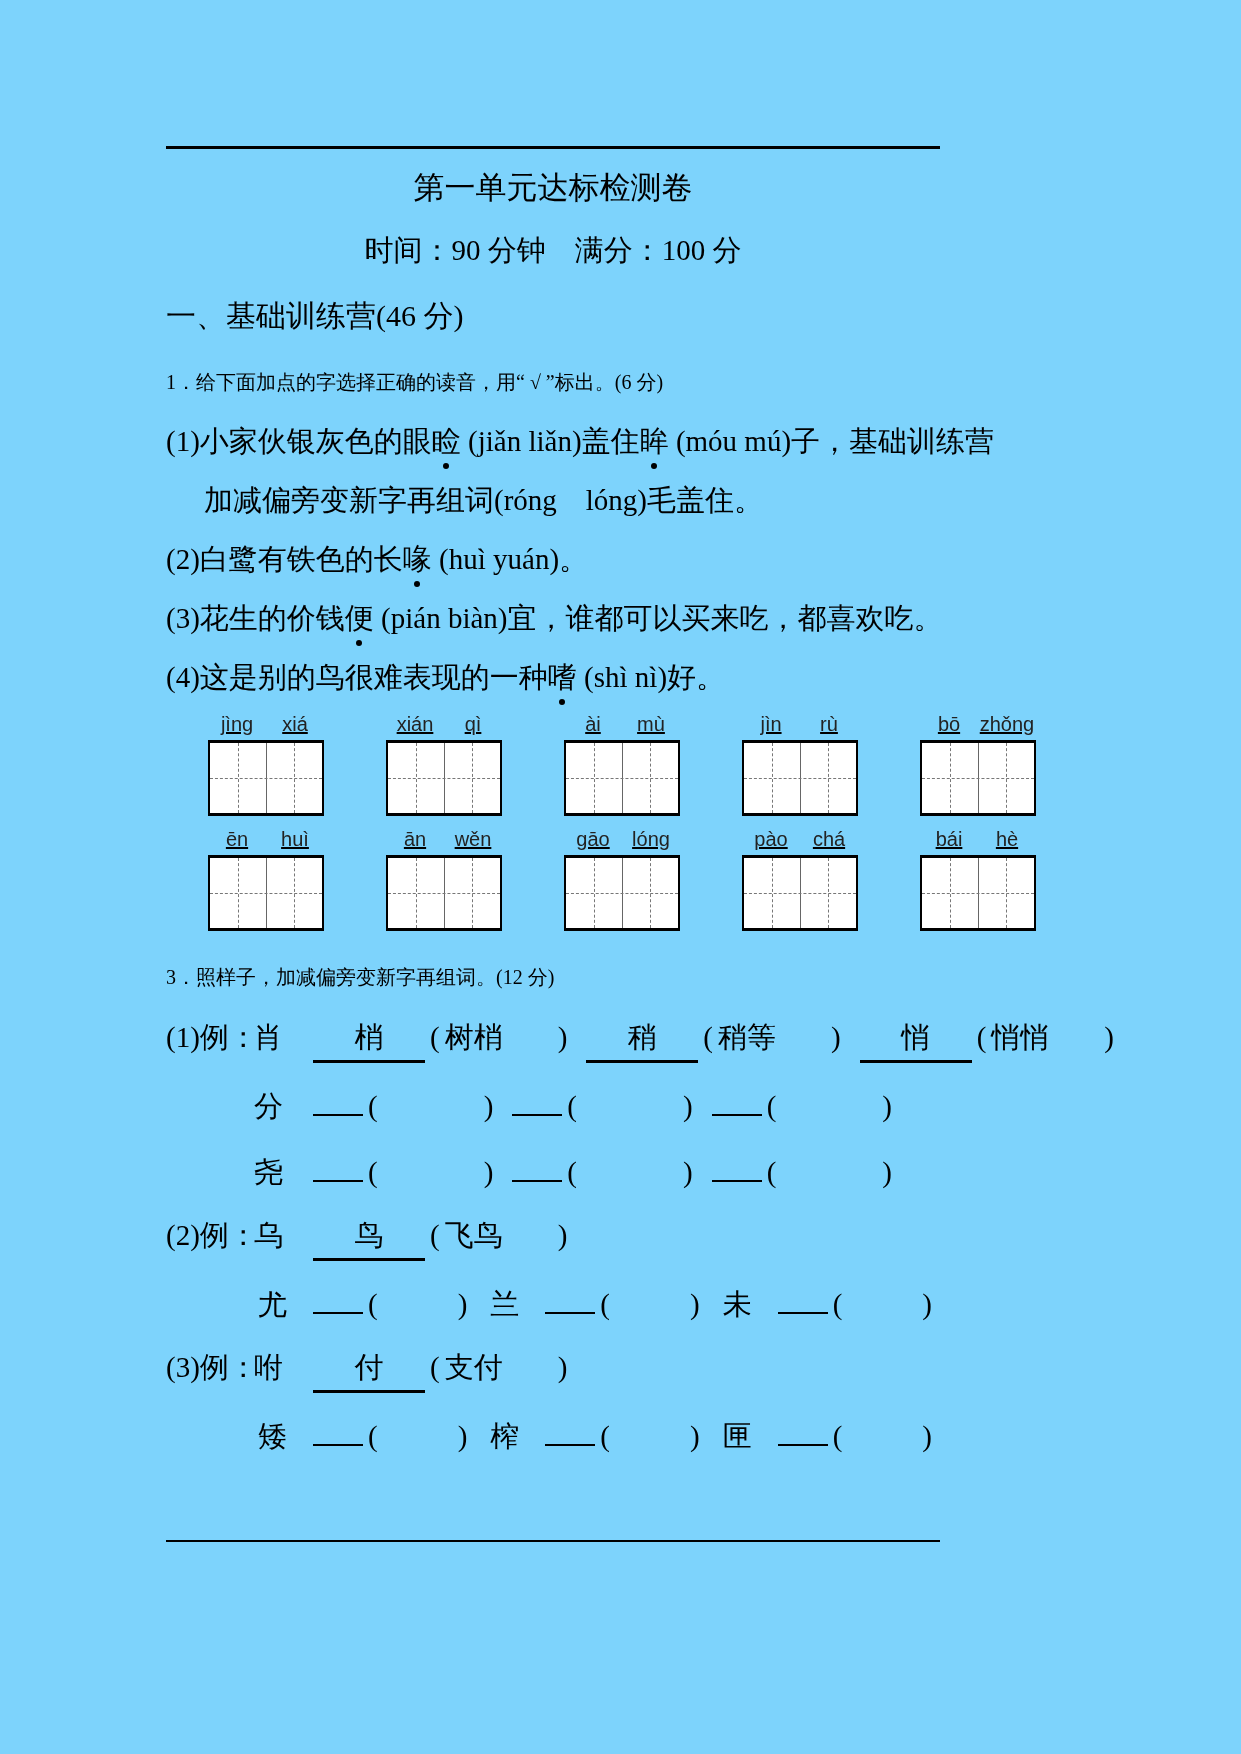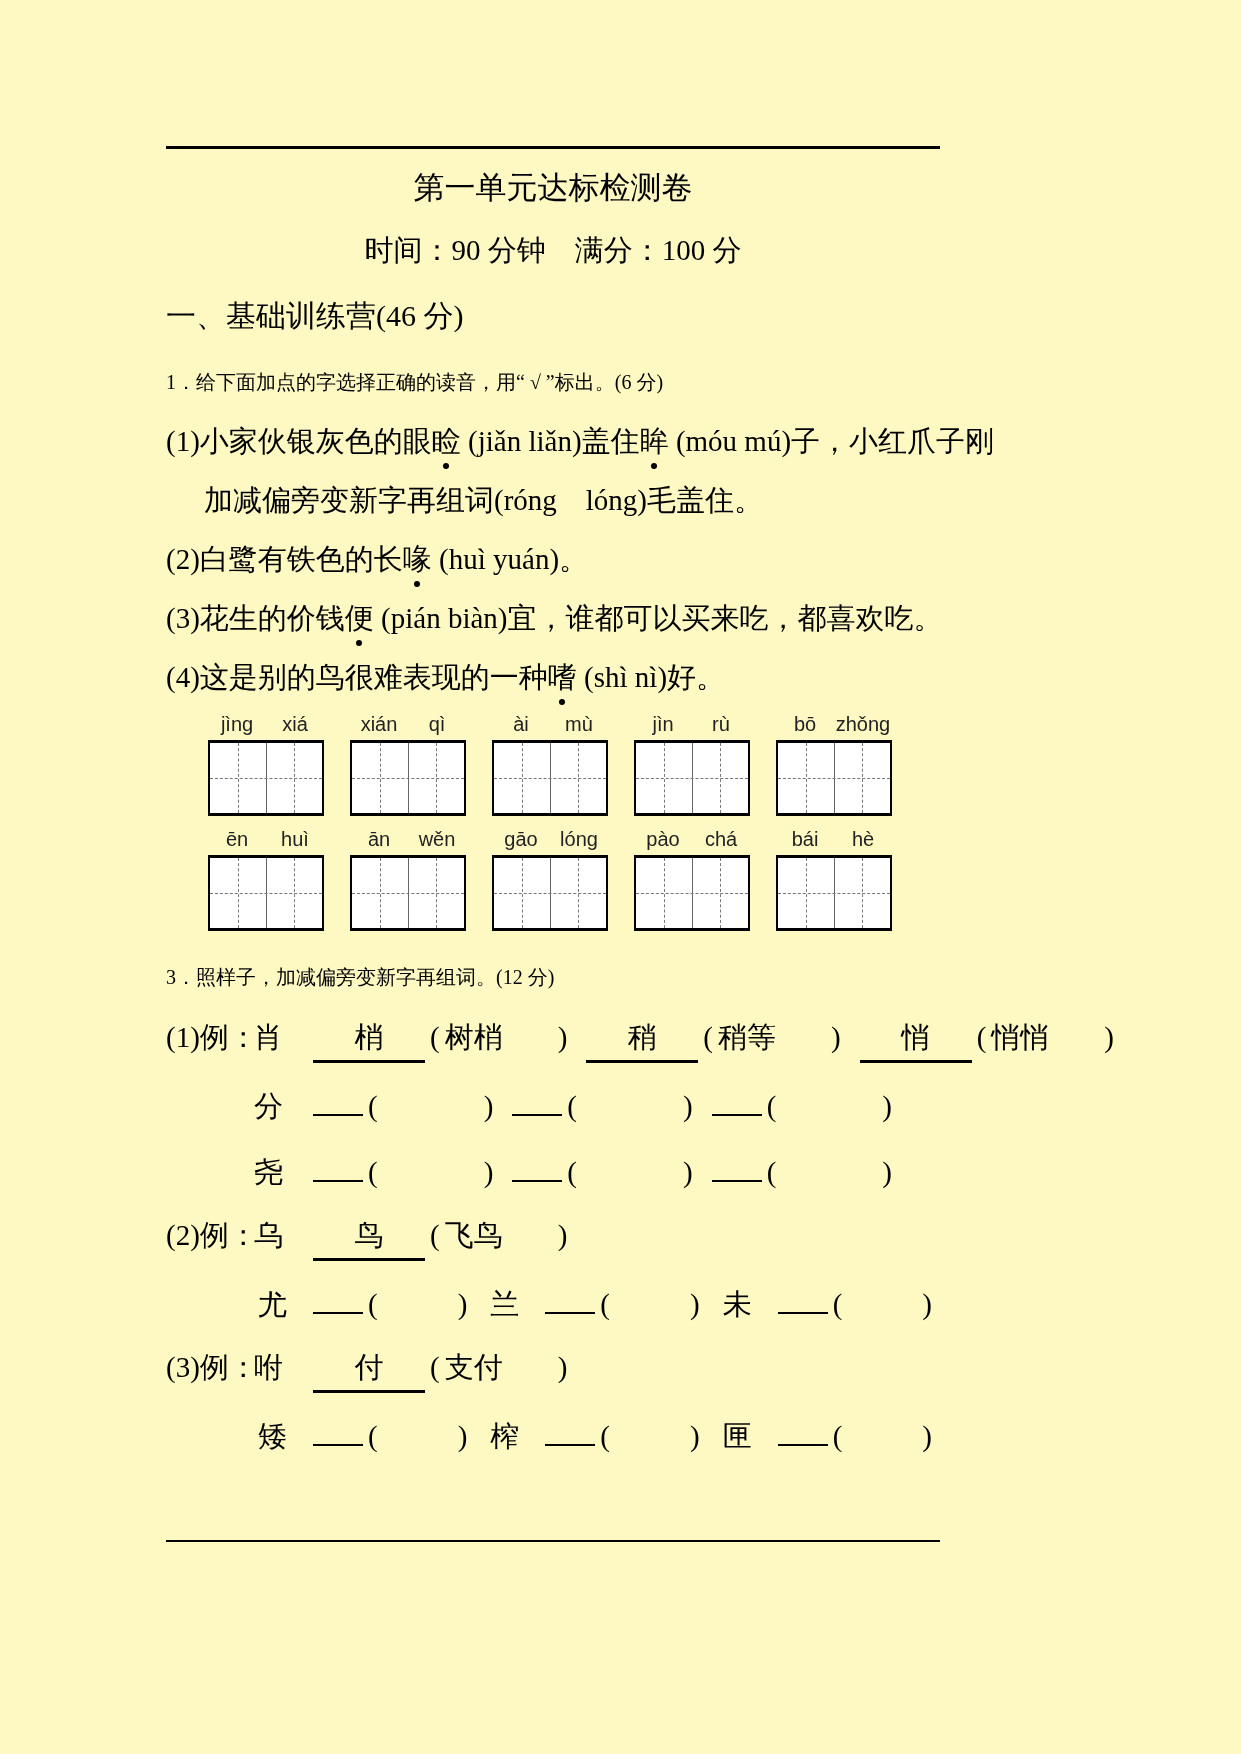--- a/index.html
+++ b/index.html
@@ -1,21 +1,21 @@
 <!DOCTYPE html>
 <html><head>
 <meta charset="utf-8">
 <style>
   html,body { margin:0; padding:0; background:#ffffff; }
   body {
     width:1241px; height:1754px;
     font-family:"Liberation Serif","DejaVu Serif",serif;
     color:#000;
   }
-  .page { position:relative; width:1241px; height:1754px; overflow:hidden; background:#fef9c3; }
+  .page { position:relative; width:1241px; height:1754px; overflow:hidden; background:#7dd3fc; }
   .rule { position:absolute; left:166px; width:774px; background:#000; }
   .rule-top { top:146px; height:3px; }
   .rule-bottom { top:1540px; height:2px; }
 
   .content { position:absolute; left:166px; top:152px; width:1000px; }
 
   .title { width:774px; text-align:center; font-size:31px; line-height:40px; margin-top:16px; }
   .meta  { width:774px; text-align:center; font-size:29px; line-height:40px; margin-top:22px; }
   .section-heading { font-size:30px; line-height:40px; margin-top:26px; }
 
@@ -23,21 +23,21 @@
   .q1-line { font-size:29px; line-height:40px; margin-top:19px; white-space:nowrap; }
   .q1-line.indent { padding-left:38px; }
   .dotchar { position:relative; display:inline-block; }
   .dotchar::after {
     content:''; position:absolute; left:50%; margin-left:-3px; bottom:-8px;
     width:6px; height:6px; border-radius:50%; background:#000;
   }
 
   
   .q2-grid { margin-top:16px; }
-  .q2-row { display:flex; gap:26px; margin-left:42px; margin-top:12px; }
+  .q2-row { display:flex; gap:62px; margin-left:42px; margin-top:12px;text-decoration:underline; }
   .wunit { display:flex; flex-direction:column; }
   .wlabel { display:flex; height:27px; font-family:"Liberation Sans","DejaVu Sans",sans-serif; font-size:20px; color:#222; }
   .wlabel span { flex:1; text-align:center; }
   .wbox {
     position:relative; width:112px; height:70px;
     border:2px solid #000; border-top-width:3px; border-bottom-width:3px;
     background:#fff;
   }
   .wline-v { position:absolute; top:0; bottom:0; width:0; }
   .wline-v.mid { left:50%; border-left:1px solid #666; }
@@ -71,21 +71,21 @@
   <div class="rule rule-bottom"></div>
 
   <div class="content">
     <div class="title">第一单元达标检测卷</div>
     <div class="meta">时间：90 分钟　满分：100 分</div>
 
     <div class="section-heading">一、基础训练营(46 分)</div>
 
     <div class="stem">1．给下面加点的字选择正确的读音，用“ √ ”标出。(6 分)</div>
     <div>
-        <div class="q1-line"><span>(1)小家伙银灰色的眼</span><span class="dotchar">睑</span><span> (jiǎn liǎn)盖住</span><span class="dotchar">眸</span><span> (móu mú)子，小红爪子刚</span></div>
+        <div class="q1-line"><span>(1)小家伙银灰色的眼</span><span class="dotchar">睑</span><span> (jiǎn liǎn)盖住</span><span class="dotchar">眸</span><span> (móu mú)子，基础训练营</span></div>
         <div class="q1-line indent"><span>加减偏旁变新字再组词(róng　lóng)毛盖住。</span></div>
         <div class="q1-line"><span>(2)白鹭有铁色的长</span><span class="dotchar">喙</span><span> (huì yuán)。</span></div>
         <div class="q1-line"><span>(3)花生的价钱</span><span class="dotchar">便</span><span> (pián biàn)宜，谁都可以买来吃，都喜欢吃。</span></div>
         <div class="q1-line"><span>(4)这是别的鸟很难表现的一种</span><span class="dotchar">嗜</span><span> (shì nì)好。</span></div>
       </div>
 
     <div class="q2-grid">
         <div class="q2-row">
           <div class="wunit">
             <div class="wlabel">

